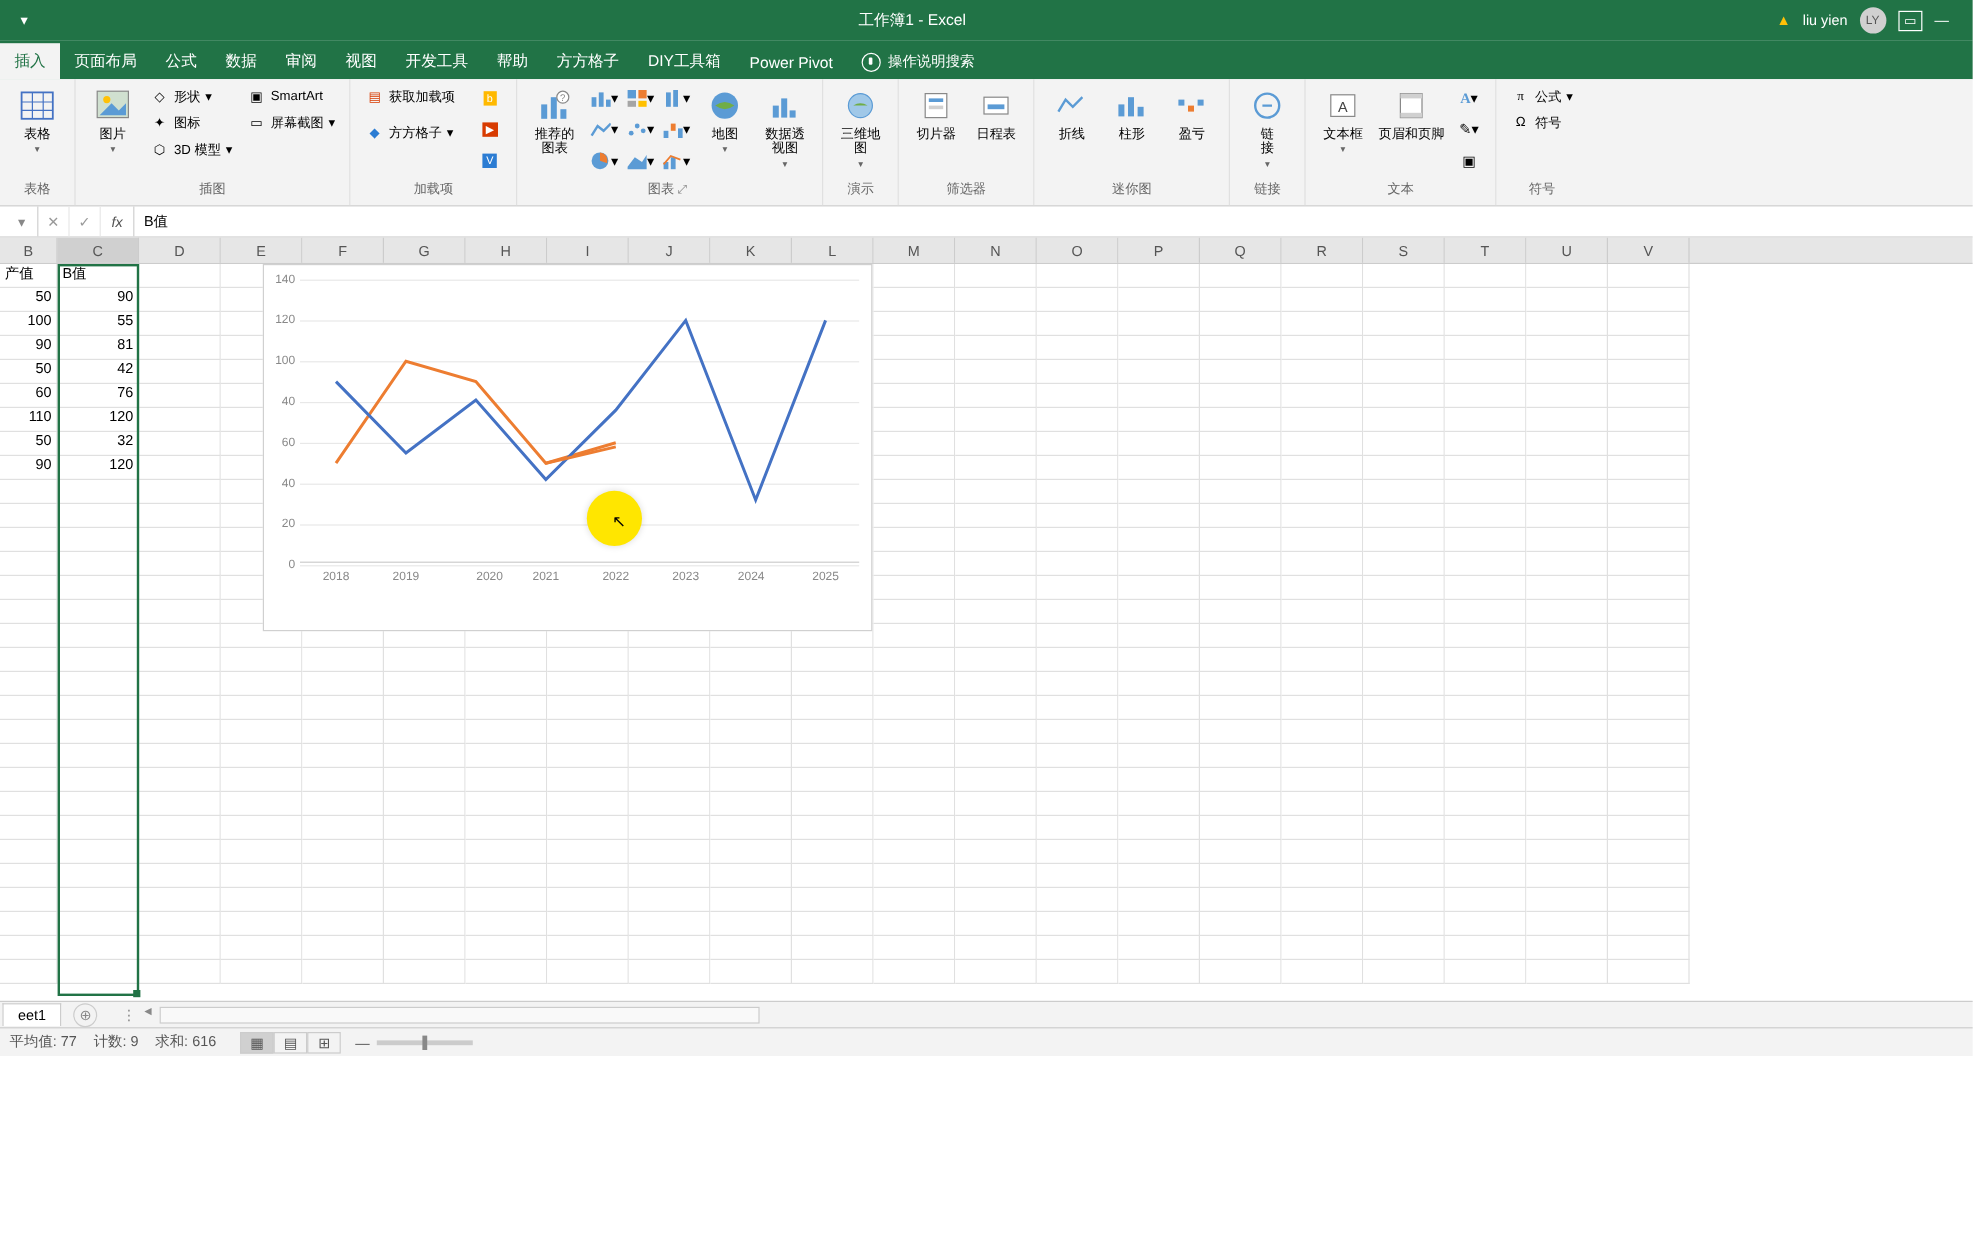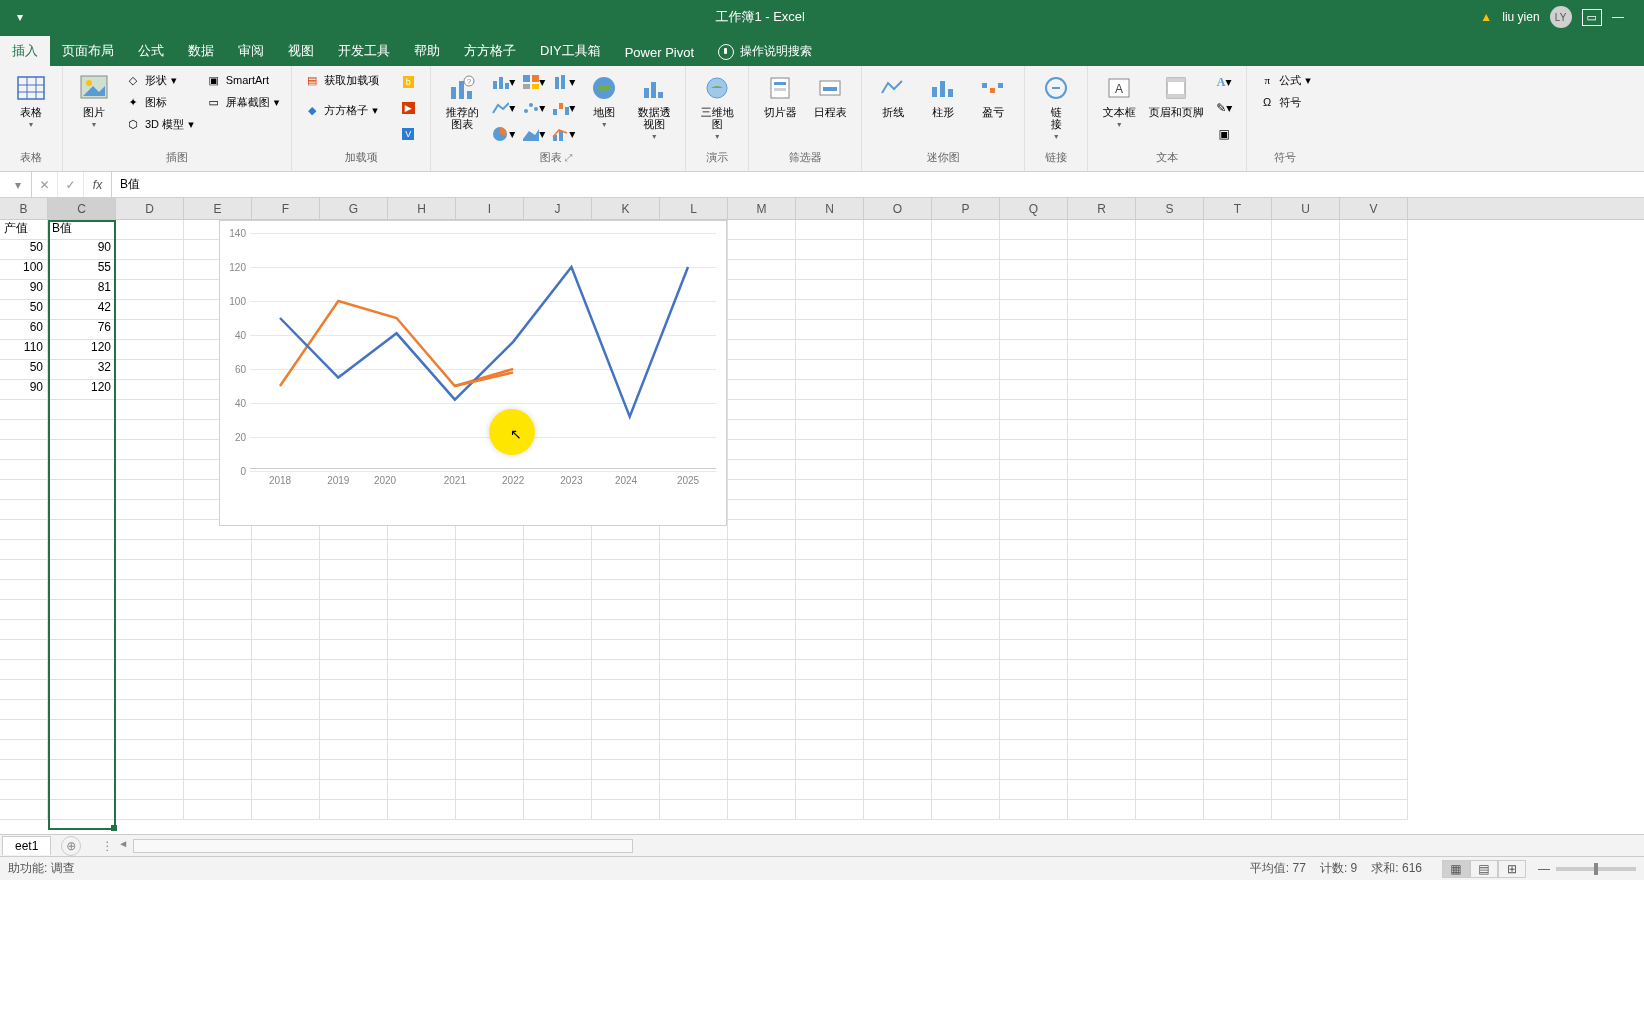--- a/index.html
+++ b/index.html
@@ -1161,21 +1161,21 @@
         <div class="gridline" style="top: 102px;"></div>
         <div class="ytick" style="top: 102px;">40</div>
         <div class="gridline" style="top: 68px;"></div>
         <div class="ytick" style="top: 68px;">100</div>
         <div class="gridline" style="top: 34px;"></div>
         <div class="ytick" style="top: 34px;">120</div>
         <div class="gridline" style="top: 0px;"></div>
         <div class="ytick" style="top: 0px;">140</div>
         <div class="xtick" style="left: 30px; margin-top: 28px;">2018</div>
         <div class="xtick" style="left: 88.2857px;">2019</div>
-        <div class="xtick" style="left: 135px; margin-top: 10px;">2020</div>
+        <div class="xtick" style="left: 158px; margin-top: 10px;">2020</div>
         <div class="xtick" style="left: 204.857px;">2021</div>
         <div class="xtick" style="left: 263.143px;">2022</div>
         <div class="xtick" style="left: 321.429px;">2023</div>
         <div class="xtick" style="left: 376px;">2024</div>
         <div class="xtick" style="left: 438px;">2025</div>
         <svg width="468" height="238" style="position: absolute; left: 0px; top: 0px;">
           <path d="M 30 153 L 88.28571428571428 68 L 146.57142857142856 85 L 204.85714285714286 153 L 263.1428571428571 136" fill="none" stroke="#ED7D31" stroke-width="2.5"></path>
           <path d="M 30 85 L 88.28571428571428 144.5 L 146.57142857142856 100.29999999999998 L 204.85714285714286 166.60000000000002 L 263.1428571428571 108.80000000000001 L 321.42857142857144 34 L 379.7142857142857 183.6 L 438 34" fill="none" stroke="#4472C4" stroke-width="2.5"></path>
           <path d="M 204.85714285714286 153 L 263.1428571428571 139.39999999999998" fill="none" stroke="#ED7D31" stroke-width="2.5"></path>
         </svg>
@@ -1189,24 +1189,20 @@
 <div class="sheet-tabs">
   <div class="sheet-tab">eet1</div>
   <div class="add-sheet">⊕</div>
   <div class="hscroll">
     <span style="color:#888;">⋮</span>
     <div class="hscroll-track"></div>
   </div>
 </div>
 
 <div class="status-bar">
-  <div class="sb-left">
-    <span>助功能:</span>
-    <span>调查</span>
-  </div>
   <div class="sb-agg">
     <span><span>平均值:</span> <span>77</span></span>
     <span><span>计数:</span> <span>9</span></span>
     <span><span>求和:</span> <span>616</span></span>
   </div>
   <div class="sb-views">
     <div class="sb-view active">▦</div>
     <div class="sb-view">▤</div>
     <div class="sb-view">⊞</div>
   </div>

